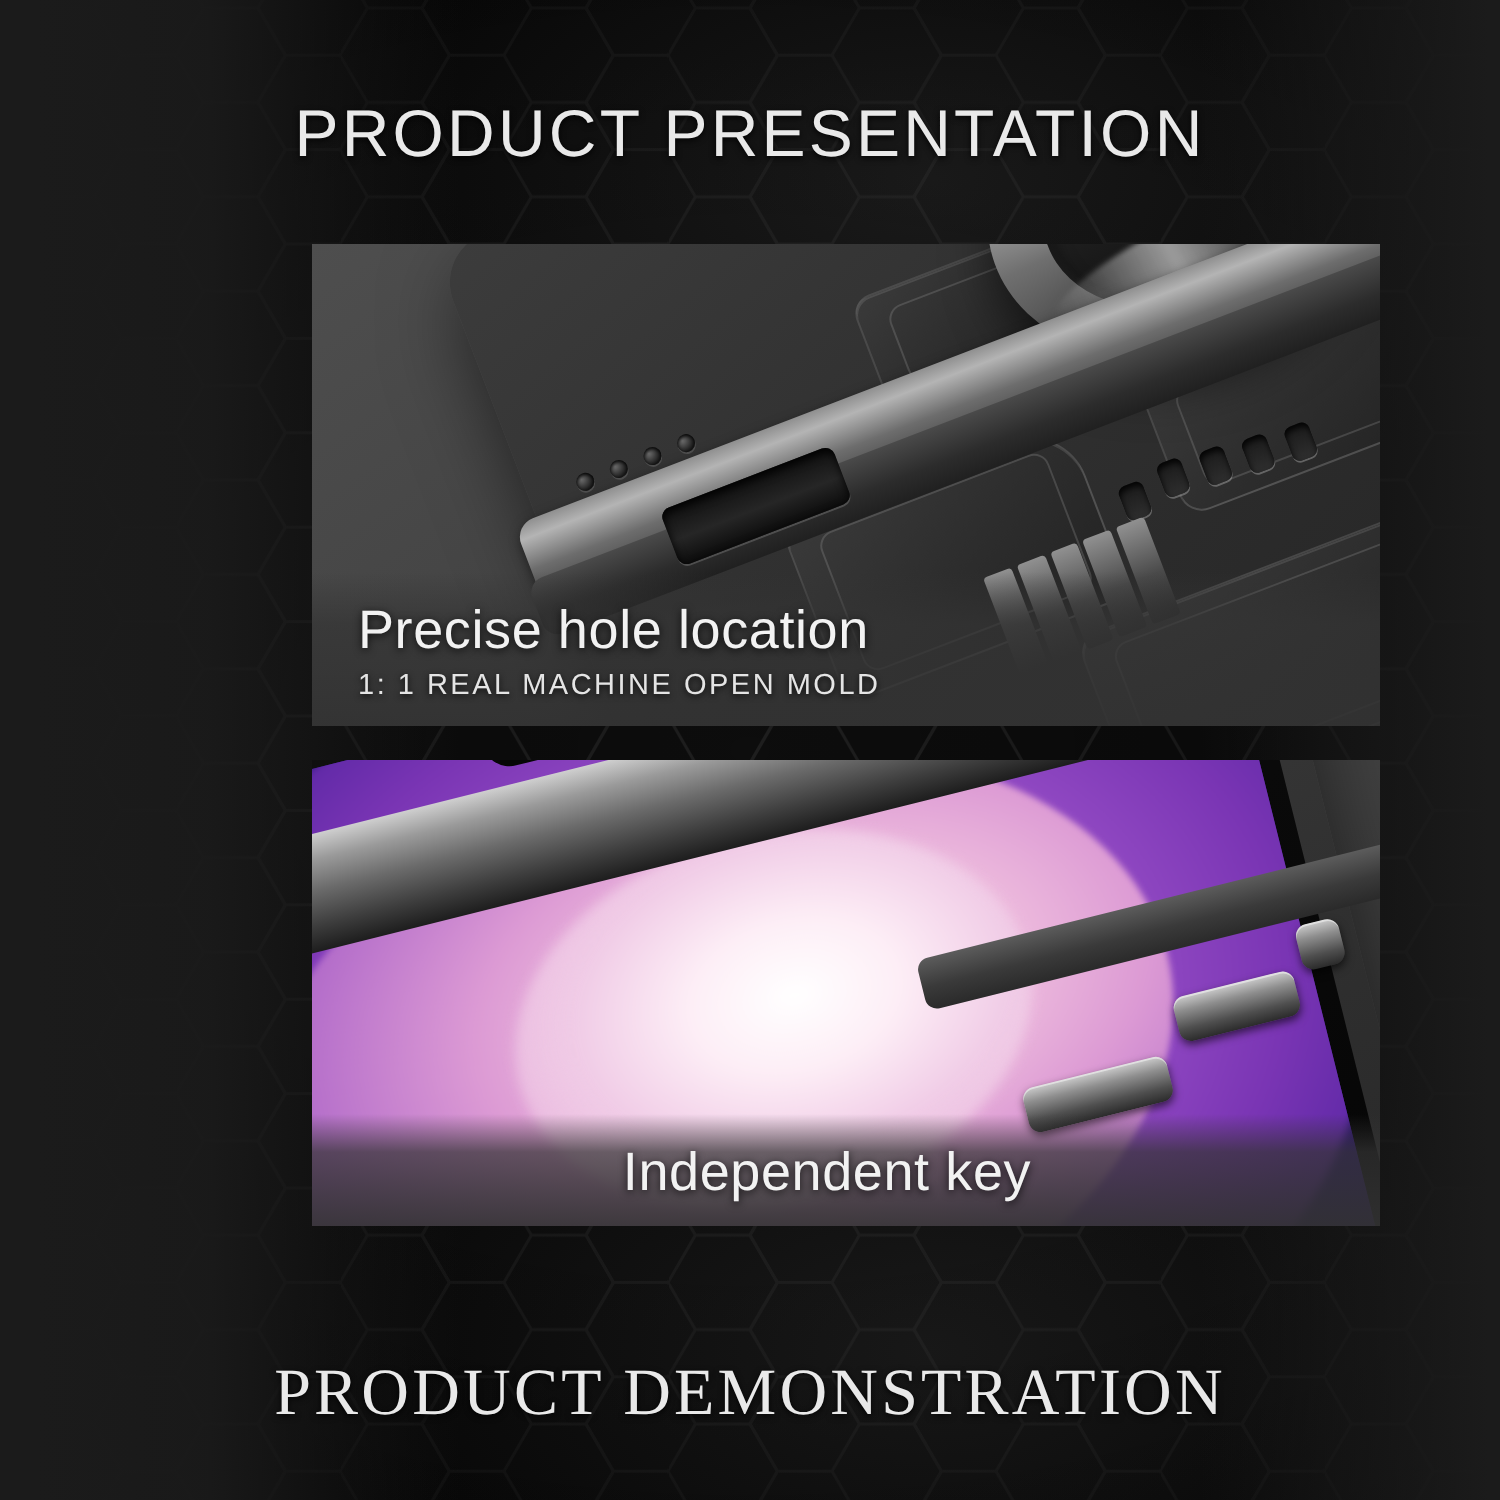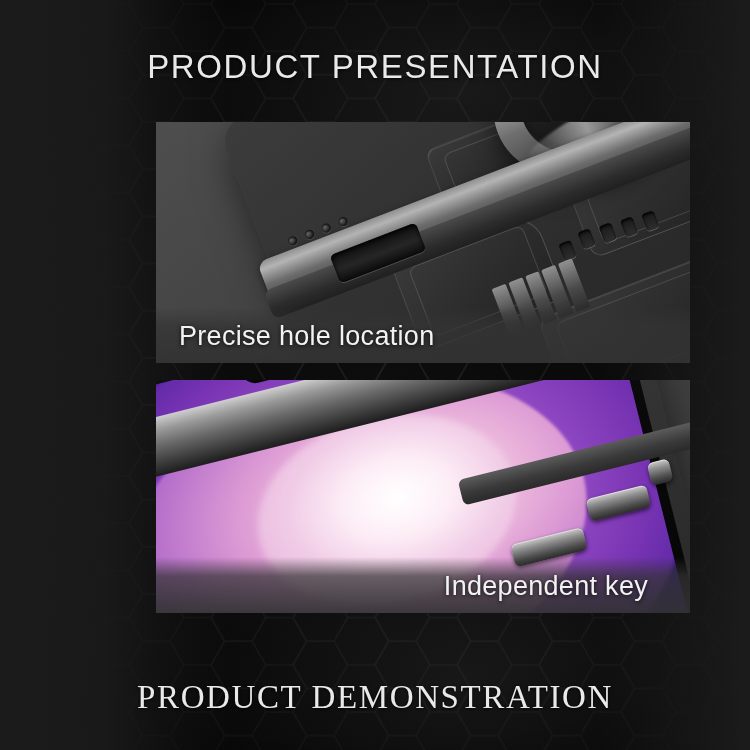--- a/index.html
+++ b/index.html
@@ -211,21 +211,21 @@
     background:linear-gradient(to bottom,rgba(55,55,55,0) 0%,rgba(52,52,52,.72) 34%,rgba(50,50,50,.93) 100%);
   }
   .cap-title{
     color:#f2f2f2;font-size:27px;letter-spacing:.3px;font-weight:400;line-height:1.12;
     text-shadow:0 1px 4px rgba(0,0,0,.8);
   }
   .cap-sub{
     color:#e4e4e4;font-size:14.5px;letter-spacing:1.25px;margin-top:5px;
     text-shadow:0 1px 3px rgba(0,0,0,.8);
   }
-  .caption.right{text-align:right;padding-right:42px;}
+  .caption.right{text-align:center;padding-right:42px;}
 </style>
 </head>
 <body>
 
 <div class="stage">
 
   <div class="hexbg">
     <svg viewBox="0 0 750 750" xmlns="http://www.w3.org/2000/svg" aria-hidden="true">
       <defs>
         <pattern id="hexpat" width="82" height="47.2" patternUnits="userSpaceOnUse" patternTransform="translate(6,4)">
@@ -291,20 +291,21 @@
         <i></i>
           <i></i>
           <i></i>
           <i></i>
           <i></i>
       </div>
     </div>
 
     <div class="caption">
       <div class="cap-title">Precise hole location</div>
+      <div class="cap-sub">1: 1 REAL MACHINE OPEN MOLD</div>
     </div>
   </div>
 
   <div class="panel two">
     <div class="p2-wrap">
       <div class="p2-bg"></div>
 
       <div class="phone">
         <div class="case-frame"></div>
         <div class="case-bezel"></div>

